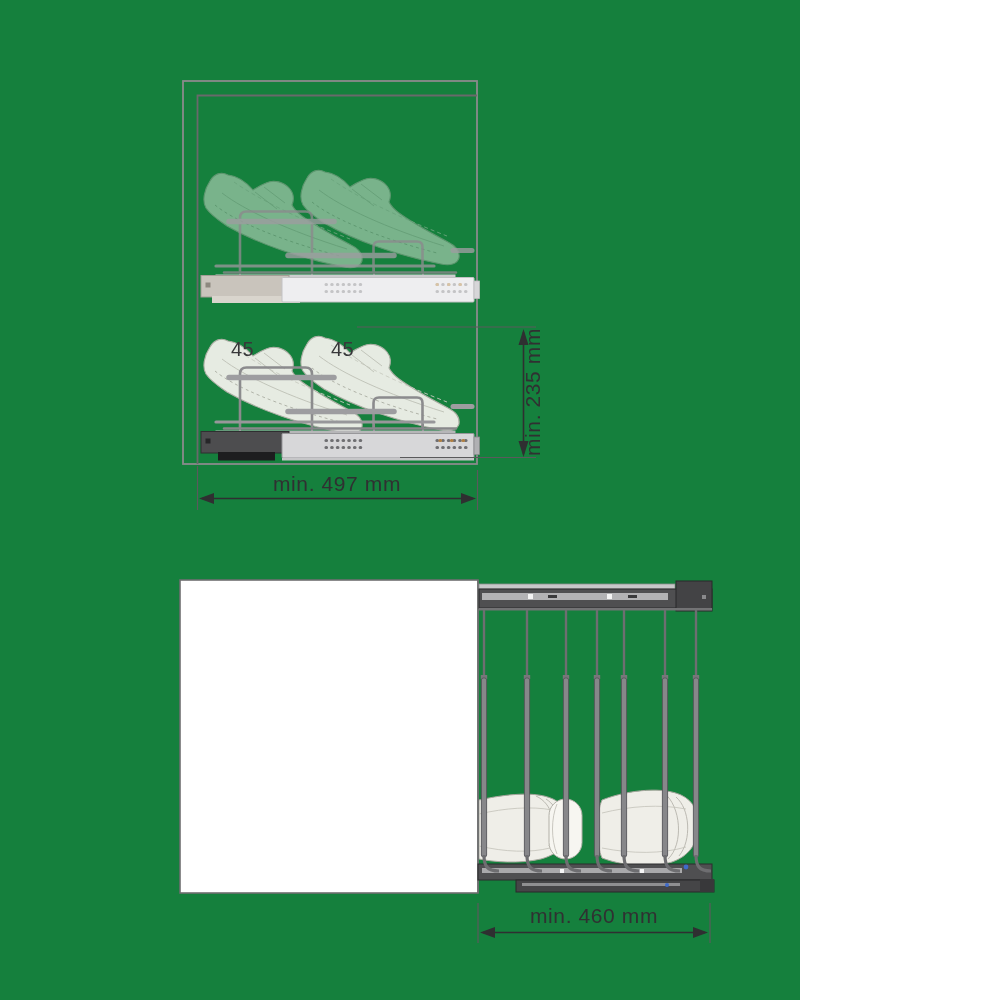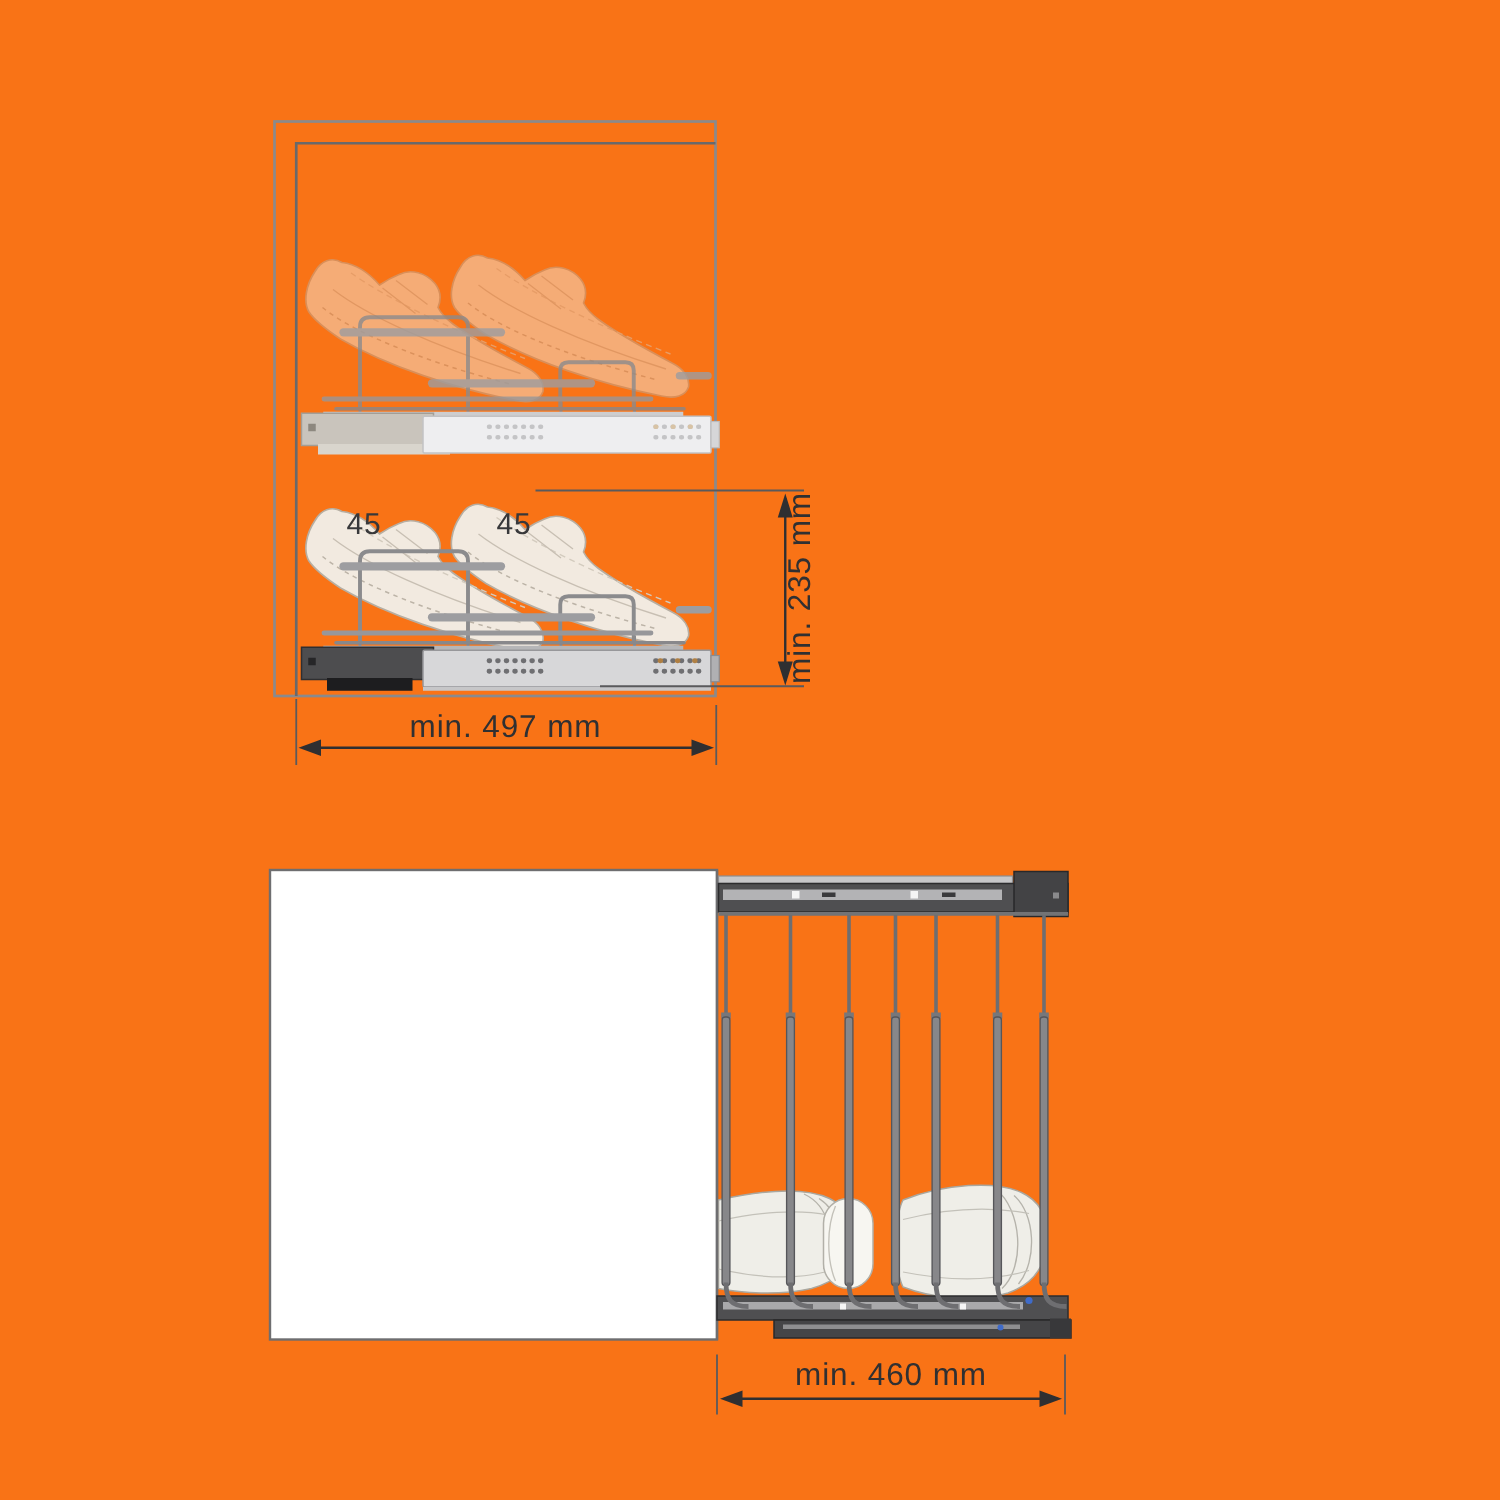--- a/index.html
+++ b/index.html
@@ -1,16 +1,16 @@
 <!DOCTYPE html>
 <html><head>
 <meta charset="utf-8">
 <style>
   html,body{margin:0;padding:0;background:#ffffff;}
-  .page{position:relative;width:1000px;height:1000px;background:#f97316;overflow:hidden;
+  .page{position:relative;width:800px;height:1000px;background:#15803d;overflow:hidden;
         font-family:"Liberation Sans", sans-serif;}
   svg{display:block;}
   text.dim{font-family:"Liberation Sans", sans-serif;font-size:21px;fill:#303032;letter-spacing:0.6px;}
   text.size-label{font-family:"Liberation Sans", sans-serif;font-size:20px;fill:#38383a;letter-spacing:0.5px;}
 </style>
 </head>
 <body>
 
 <div class="page">
 <svg width="1000" height="1000" viewBox="0 0 1000 1000">

